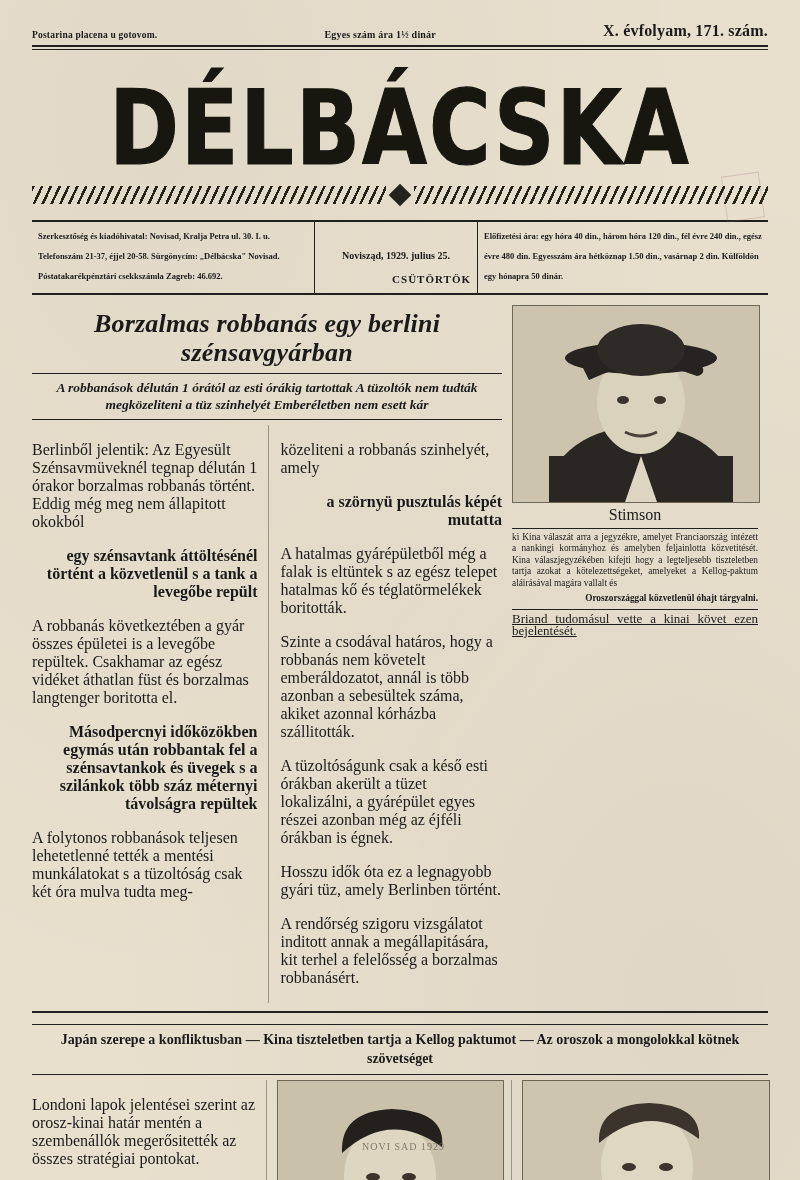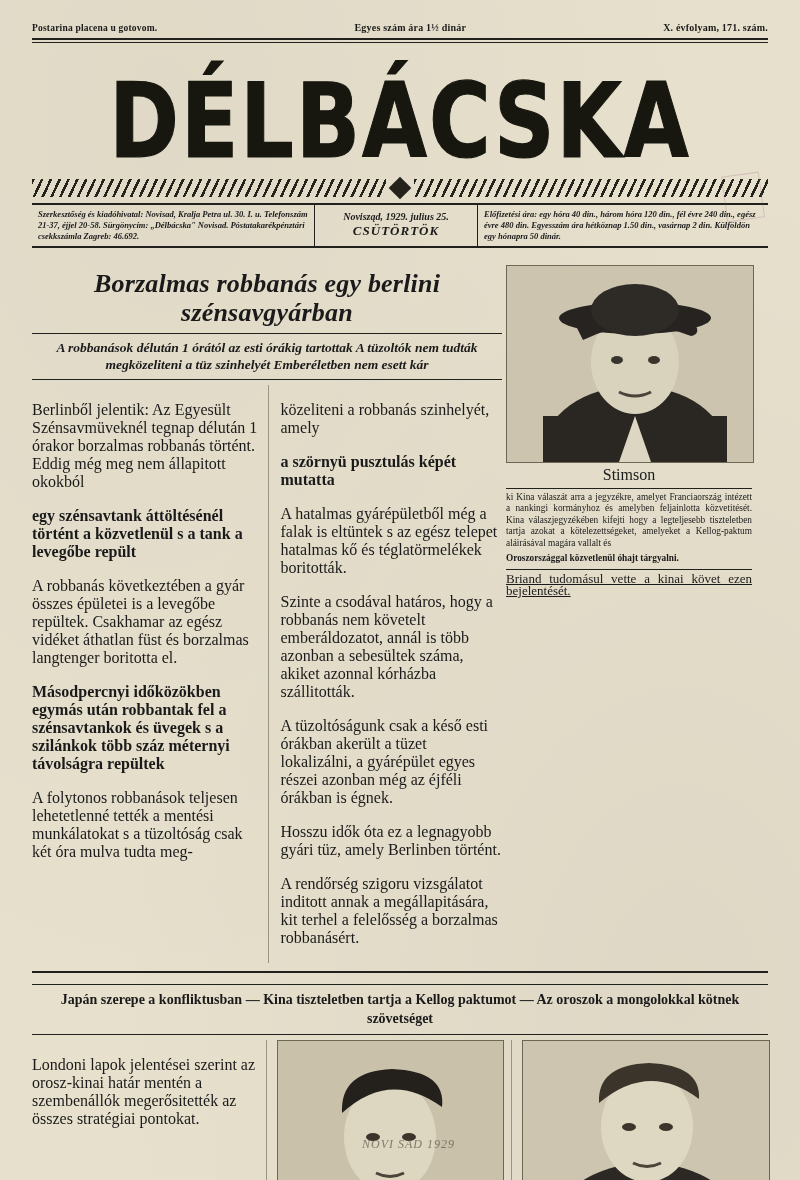--- a/index.html
+++ b/index.html
@@ -27,21 +27,21 @@
   }
 
   
   .topbar{
     display:flex;justify-content:space-between;align-items:flex-end;
     font-size:9.5px;letter-spacing:.2px;
     padding-bottom:3px;
   }
   .topbar .t-left{font-weight:bold;}
   .topbar .t-mid{font-weight:bold;font-size:10px;}
-  .topbar .t-right{font-weight:bold;font-size:10px;}
+  .topbar .t-right{font-weight:bold;font-size:16px;}
   .rule-thick{border-top:2px solid #20201c;margin-top:2px;}
   .rule-thin{border-top:1px solid #20201c;margin-top:1.5px;}
 
   
   .masthead{
     text-align:center;
     padding:16px 0 0 0;
     position:relative;
   }
   .mast-title{
@@ -63,51 +63,50 @@
   }
   .deco-diamond{
     width:16px;height:16px;background:#23231c;transform:rotate(45deg);
   }
 
   
   .imprint{
     display:flex;
     border-top:2px solid #20201c;
     border-bottom:2px solid #20201c;
-    margin-top:6px;
+    margin-top:16px;
     font-size:8.5px;
-    line-height:11px;
-    font-style:italic;
+    line-height:20px;
   }
   .imp-col{padding:4px 6px;}
   .imp-left{width:270px;border-right:1px solid #20201c;font-weight:bold;}
-  .imp-mid{width:150px;text-align:center;border-right:1px solid #20201c;font-weight:bold;font-size:10px;padding-top:6px;}
-  .imp-mid .day{font-size:13px;letter-spacing:1px;display:block;margin-top:3px;}
+  .imp-mid{width:150px;text-align:center;border-right:1px solid #20201c;font-weight:bold;font-size:10px;padding-top:24px;}
+  .imp-mid .day{font-size:11px;letter-spacing:1px;display:block;margin-top:3px;text-align:right;}
   .imp-right{flex:1;font-weight:bold;}
 
   
-  .art1{margin-top:17px;display:flex;gap:4px;}
+  .art1{margin-top:10px;display:flex;gap:10px;}
   .art1-left{width:470px;}
   .art1-right{width:246px;}
   h1.headline{
     font-family:"Liberation Serif", serif;
     font-size:26px;line-height:29px;
     font-weight:bold;font-style:italic;
     text-align:center;margin:4px 0 6px 0;
     letter-spacing:.2px;
   }
   .sub-deck{
     font-size:13.5px;line-height:17px;
     font-weight:bold;font-style:italic;
     text-align:center;
     margin:2px 0 6px 0;
   }
   .hr-sep{border-top:1px solid #20201c;margin:5px 0;}
   p.bold{font-weight:bold;}
-  p.center{text-align:left;text-indent:0;}
+  p.center{text-align:right;text-indent:0;}
 
   
   .portrait{
     width:100%;
     background:#cfc7b2;
     border:1px solid #6d6755;
     position:relative;
     overflow:hidden;
   }
   .p1{height:196px;}
@@ -132,21 +131,21 @@
     font-size:14px;line-height:19px;font-weight:bold;
     text-align:center;margin:2px 8px 6px 8px;
   }
   .art2-body{display:flex;gap:10px;margin-top:4px;}
   .c1{width:228px;}
   .c2{width:228px;}
   .c3{width:250px;}
 
   .foot-scribble{
     position:absolute;left:330px;bottom:6px;
-    font-size:12px;color:#6b6455;font-style:italic;
+    font-size:10px;color:#6b6455;
     letter-spacing:1px;opacity:.8;
   }
   .stamp{
     position:absolute;right:6px;top:152px;
     width:36px;height:44px;
     border:1px solid rgba(150,90,120,.45);
     transform:rotate(-8deg);
     opacity:.5;
   }
 </style>

